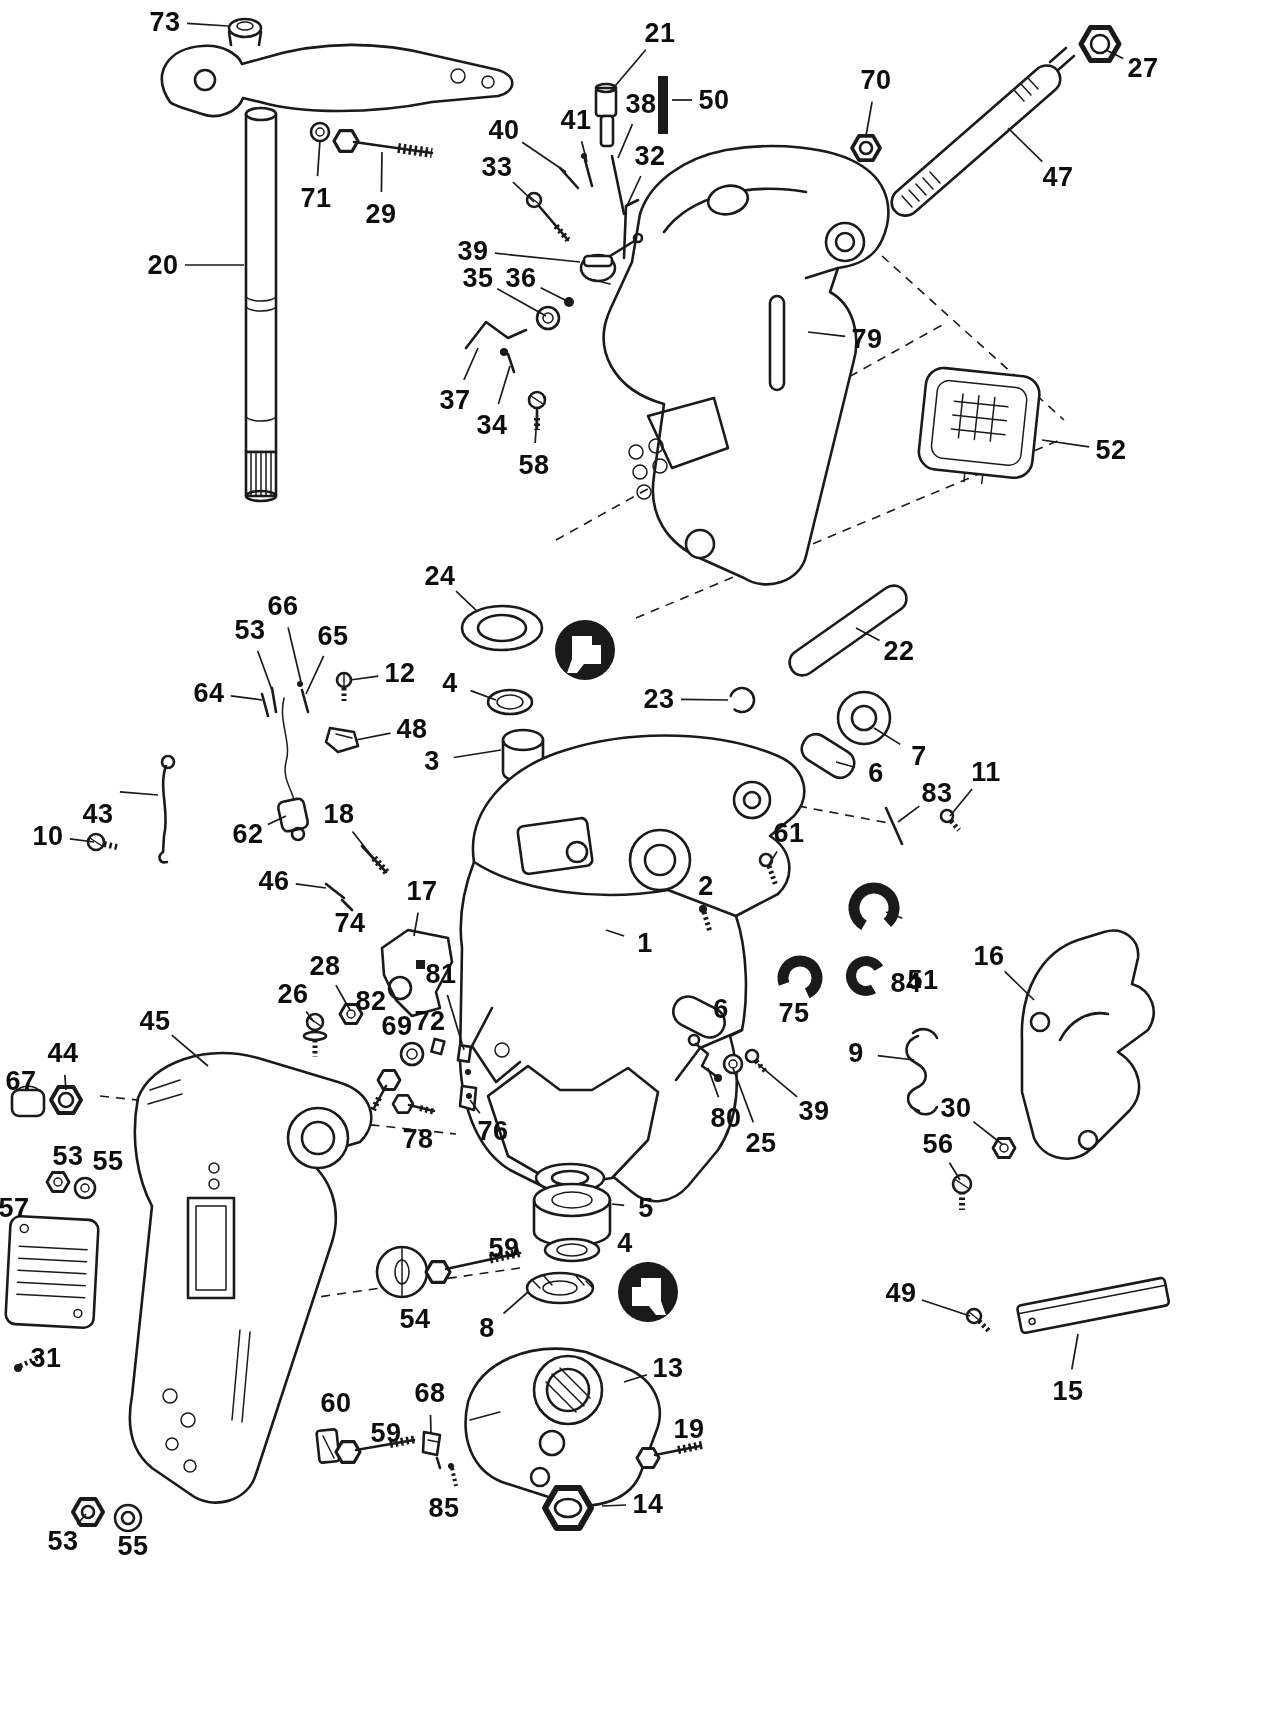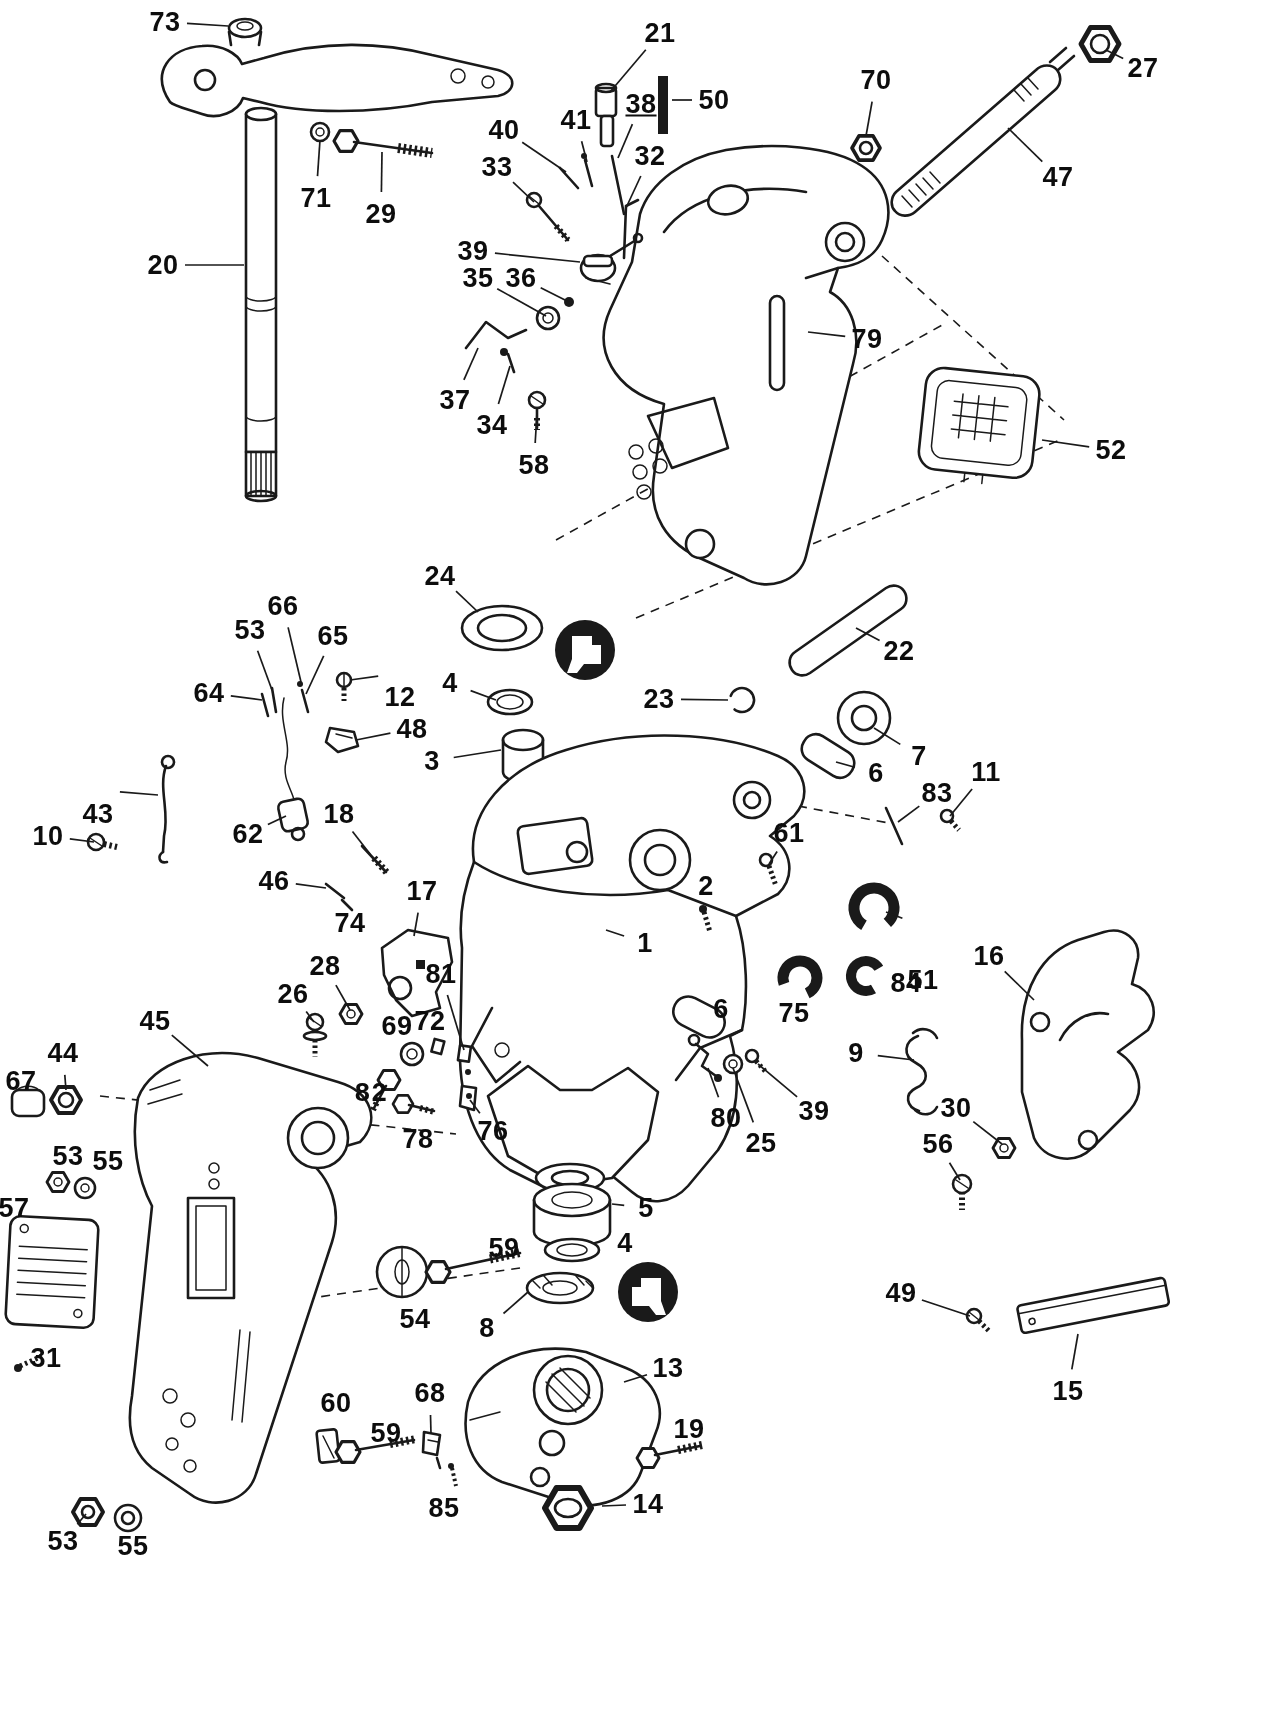--- a/index.html
+++ b/index.html
@@ -552,21 +552,21 @@
       <line x1="626.0" y1="1505.0" x2="602" y2="1506" class="leader"></line>
       <line x1="77.3" y1="1524.3" x2="86" y2="1514" class="leader"></line>
     </svg>
 
   <div id="callout-layer">
       <span class="callout" style="left: 165px; top: 22px;">73</span>
       <span class="callout" style="left: 660px; top: 33px;">21</span>
       <span class="callout" style="left: 1143px; top: 68px;">27</span>
       <span class="callout" style="left: 876px; top: 80px;">70</span>
       <span class="callout" style="left: 714px; top: 100px;">50</span>
-      <span class="callout" style="left: 641px; top: 104px; text-decoration: underline;">38</span>
+      <span class="callout" style="left: 641px; top: 104px;">38</span>
       <span class="callout" style="left: 576px; top: 120px;">41</span>
       <span class="callout" style="left: 504px; top: 130px;">40</span>
       <span class="callout" style="left: 1058px; top: 177px;">47</span>
       <span class="callout" style="left: 497px; top: 167px;">33</span>
       <span class="callout" style="left: 650px; top: 156px;">32</span>
       <span class="callout" style="left: 316px; top: 198px;">71</span>
       <span class="callout" style="left: 381px; top: 214px;">29</span>
       <span class="callout" style="left: 473px; top: 251px;">39</span>
       <span class="callout" style="left: 163px; top: 265px;">20</span>
       <span class="callout" style="left: 478px; top: 278px;">35</span>
@@ -574,21 +574,21 @@
       <span class="callout" style="left: 867px; top: 339px;">79</span>
       <span class="callout" style="left: 455px; top: 400px;">37</span>
       <span class="callout" style="left: 492px; top: 425px;">34</span>
       <span class="callout" style="left: 534px; top: 465px;">58</span>
       <span class="callout" style="left: 1111px; top: 450px;">52</span>
       <span class="callout" style="left: 440px; top: 576px;">24</span>
       <span class="callout" style="left: 899px; top: 651px;">22</span>
       <span class="callout" style="left: 283px; top: 606px;">66</span>
       <span class="callout" style="left: 250px; top: 630px;">53</span>
       <span class="callout" style="left: 333px; top: 636px;">65</span>
-      <span class="callout" style="left: 400px; top: 673px; margin-top: 24px;">12</span>
+      <span class="callout" style="left: 400px; top: 673px;">12</span>
       <span class="callout" style="left: 450px; top: 683px;">4</span>
       <span class="callout" style="left: 659px; top: 699px;">23</span>
       <span class="callout" style="left: 919px; top: 756px;">7</span>
       <span class="callout" style="left: 209px; top: 693px;">64</span>
       <span class="callout" style="left: 412px; top: 729px;">48</span>
       <span class="callout" style="left: 986px; top: 772px;">11</span>
       <span class="callout" style="left: 432px; top: 761px;">3</span>
       <span class="callout" style="left: 876px; top: 773px;">6</span>
       <span class="callout" style="left: 937px; top: 793px;">83</span>
       <span class="callout" style="left: 98px; top: 790px; margin-top: 24px;">43</span>
@@ -606,21 +606,21 @@
       <span class="callout" style="left: 325px; top: 966px;">28</span>
       <span class="callout" style="left: 441px; top: 974px;">81</span>
       <span class="callout" style="left: 293px; top: 994px;">26</span>
       <span class="callout" style="left: 397px; top: 1026px;">69</span>
       <span class="callout" style="left: 430px; top: 1021px;">72</span>
       <span class="callout" style="left: 721px; top: 1009px;">6</span>
       <span class="callout" style="left: 794px; top: 1013px;">75</span>
       <span class="callout" style="left: 906px; top: 983px;">84</span>
       <span class="callout" style="left: 155px; top: 1021px;">45</span>
       <span class="callout" style="left: 63px; top: 1053px;">44</span>
-      <span class="callout" style="left: 371px; top: 1094px; font-family: Liberation Mono, monospace;">82</span>
+      <span class="callout" style="left: 371px; top: 1001px;">82</span>
       <span class="callout" style="left: 856px; top: 1053px;">9</span>
       <span class="callout" style="left: 21px; top: 1081px;">67</span>
       <span class="callout" style="left: 726px; top: 1118px;">80</span>
       <span class="callout" style="left: 814px; top: 1111px;">39</span>
       <span class="callout" style="left: 956px; top: 1108px;">30</span>
       <span class="callout" style="left: 68px; top: 1156px;">53</span>
       <span class="callout" style="left: 108px; top: 1161px;">55</span>
       <span class="callout" style="left: 418px; top: 1139px;">78</span>
       <span class="callout" style="left: 493px; top: 1131px;">76</span>
       <span class="callout" style="left: 761px; top: 1143px;">25</span>

